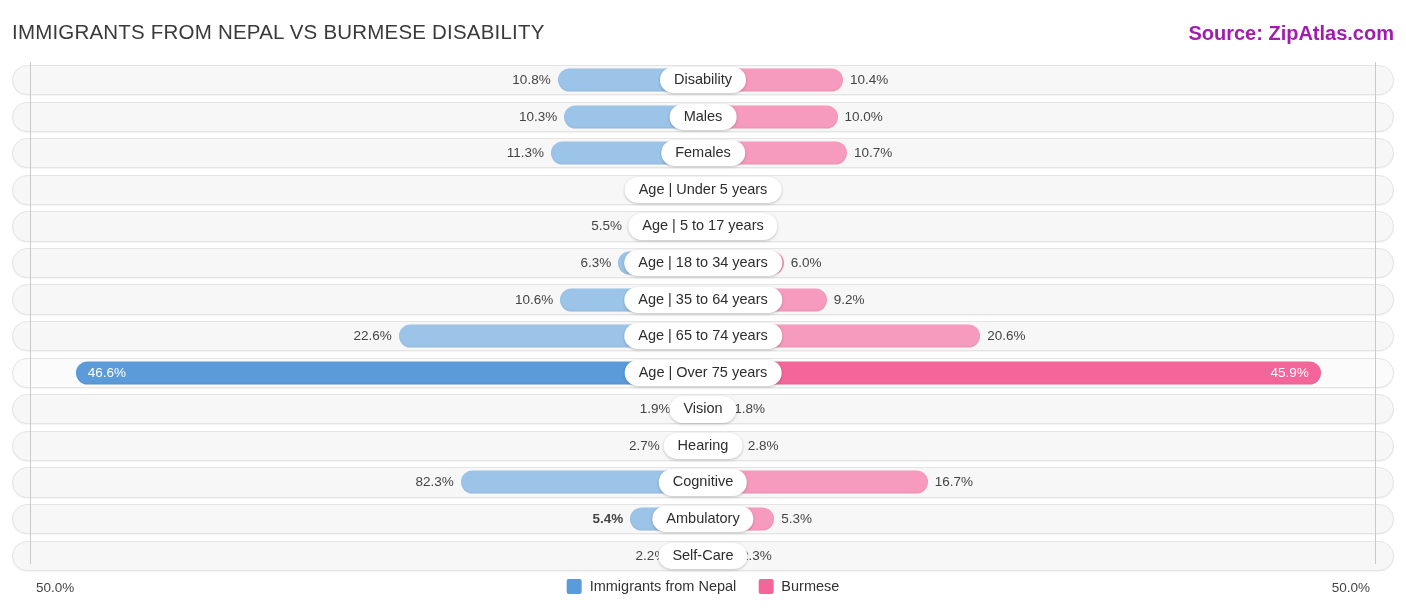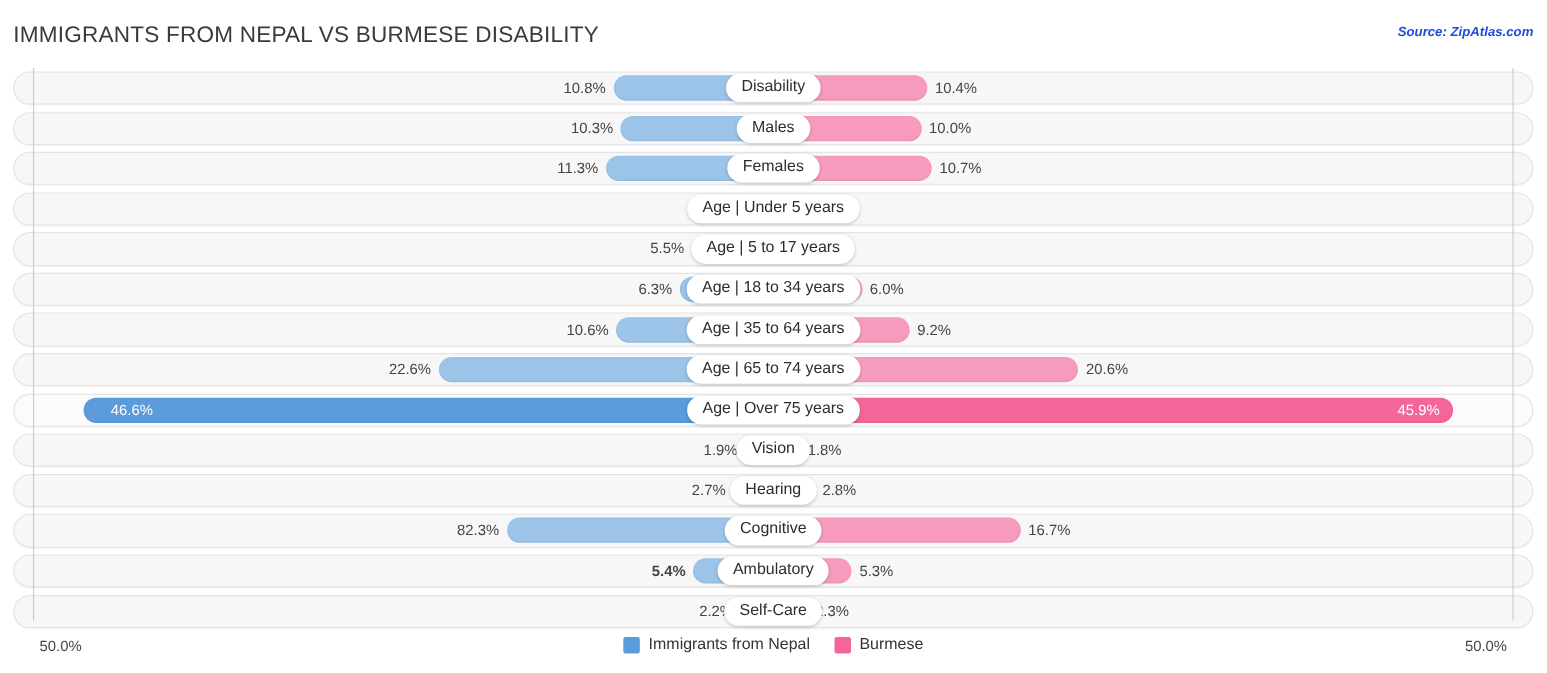--- a/index.html
+++ b/index.html
@@ -37,24 +37,23 @@
     top: 20px;
     font-size: 20.5px;
     letter-spacing: 0.2px;
     color: #3a3a3a;
     white-space: nowrap;
   }
   .chart-source {
     position: absolute;
     right: 12px;
     top: 22px;
-    font-size: 12px;
-    font-style: italic;
+    font-size: 20px;
     font-weight: bold;
-    color: #1d4ed8;
+    color: #a21caf;
     white-space: nowrap;
   }
 
   
   .plot {
     position: absolute;
     left: 0;
     top: 62px;
     width: 1406px;
     height: 508px;
@@ -133,21 +132,20 @@
     white-space: nowrap;
     line-height: 1;
   }
   .val.left-val  { text-align: left; }
   .val.right-val { text-align: left; }
 
   .row.highlight .val.left-val,
   .row.highlight .val.right-val {
     color: #ffffff;
     font-weight: normal;
-    margin-left: 13px;
   }
 
   
   .center-pill {
     position: absolute;
     left: 50%;
     top: 50%;
     transform: translate(-50%, -50%);
     background: #ffffff;
     border-radius: 15px;

